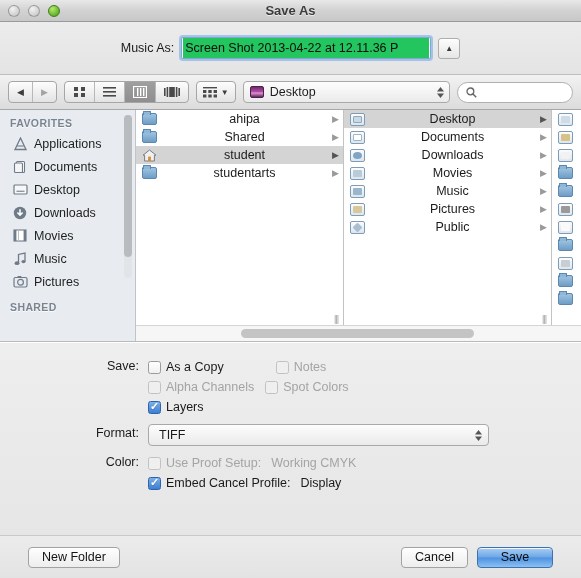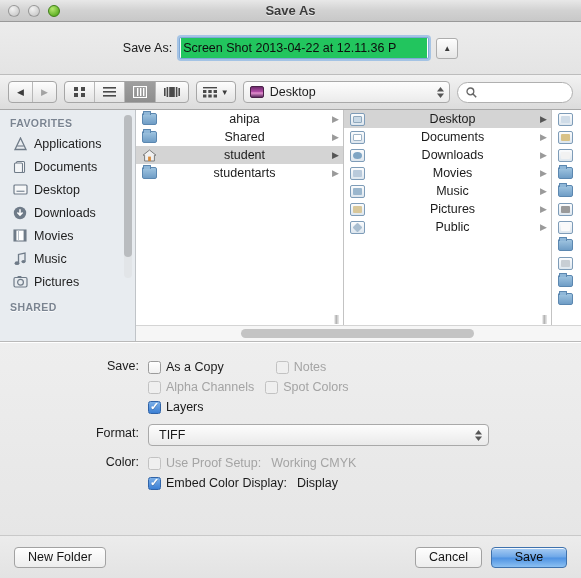--- a/index.html
+++ b/index.html
@@ -203,21 +203,21 @@
   .cb-txt { font-size: 12.5px; color: #1a1a1a; }
   .cb-txt.disabled { color: #a4a4a4; }
   .suffix { font-size: 12.5px; color: #1a1a1a; margin-left: 5px; }
   .suffix.disabled { color: #a4a4a4; }
 
   
   .bottombar {
     flex: 0 0 43px;
     background: linear-gradient(to bottom, #ececec, #e3e3e3);
     border-top: 1px solid #c9c9c9;
-    display: flex; align-items: center; padding: 0 14px;
+    display: flex; align-items: center; padding: 0 28px;
   }
   .btn {
     height: 21px; padding: 0 13px; border: 1px solid #a2a2a2; border-radius: 4px;
     background: linear-gradient(to bottom, #fefefe, #ededed);
     font-size: 12.5px; color: #141414;
     display: flex; align-items: center; justify-content: center;
     box-shadow: 0 1px 0 rgba(255,255,255,.85) inset;
   }
   .btn.default {
     background: linear-gradient(to bottom, #a9cdf3 0%, #6da7e8 48%, #4e92e2 52%, #8bc0f2 100%);
@@ -234,21 +234,21 @@
   <div class="titlebar">
     <div class="lights">
       <div class="light close"></div>
       <div class="light min"></div>
       <div class="light zoom"></div>
     </div>
     <div class="title">Save As</div>
   </div>
 
   <div class="saveas-row">
-    <div class="saveas-label">Save As:</div>
+    <div class="saveas-label">Music As:</div>
     <div class="name-field">
       <div class="name-text">Screen Shot 2013-04-22 at 12.11.36 P</div>
     </div>
     <div class="disclosure-btn">
       <span style="font-size:8px;color:#3a3a3a;">▲</span>
     </div>
   </div>
 
   <div class="toolbar">
     <div class="seg">
@@ -611,21 +611,21 @@
         <div class="cb-line">
           <div class="cb-cell">
             <span class="cb disabled"></span>
             <span class="cb-txt disabled">Use Proof Setup:</span>
             <span class="suffix disabled">Working CMYK</span>
           </div>
         </div>
         <div class="cb-line">
           <div class="cb-cell">
             <span class="cb checked"></span>
-            <span class="cb-txt">Embed Color Display:</span>
+            <span class="cb-txt">Embed Cancel Profile:</span>
             <span class="suffix">Display</span>
           </div>
         </div>
       </div>
     </div>
   </div>
 
   <div class="bottombar">
     <div class="btn">New Folder</div>
     <div class="spacer"></div>

